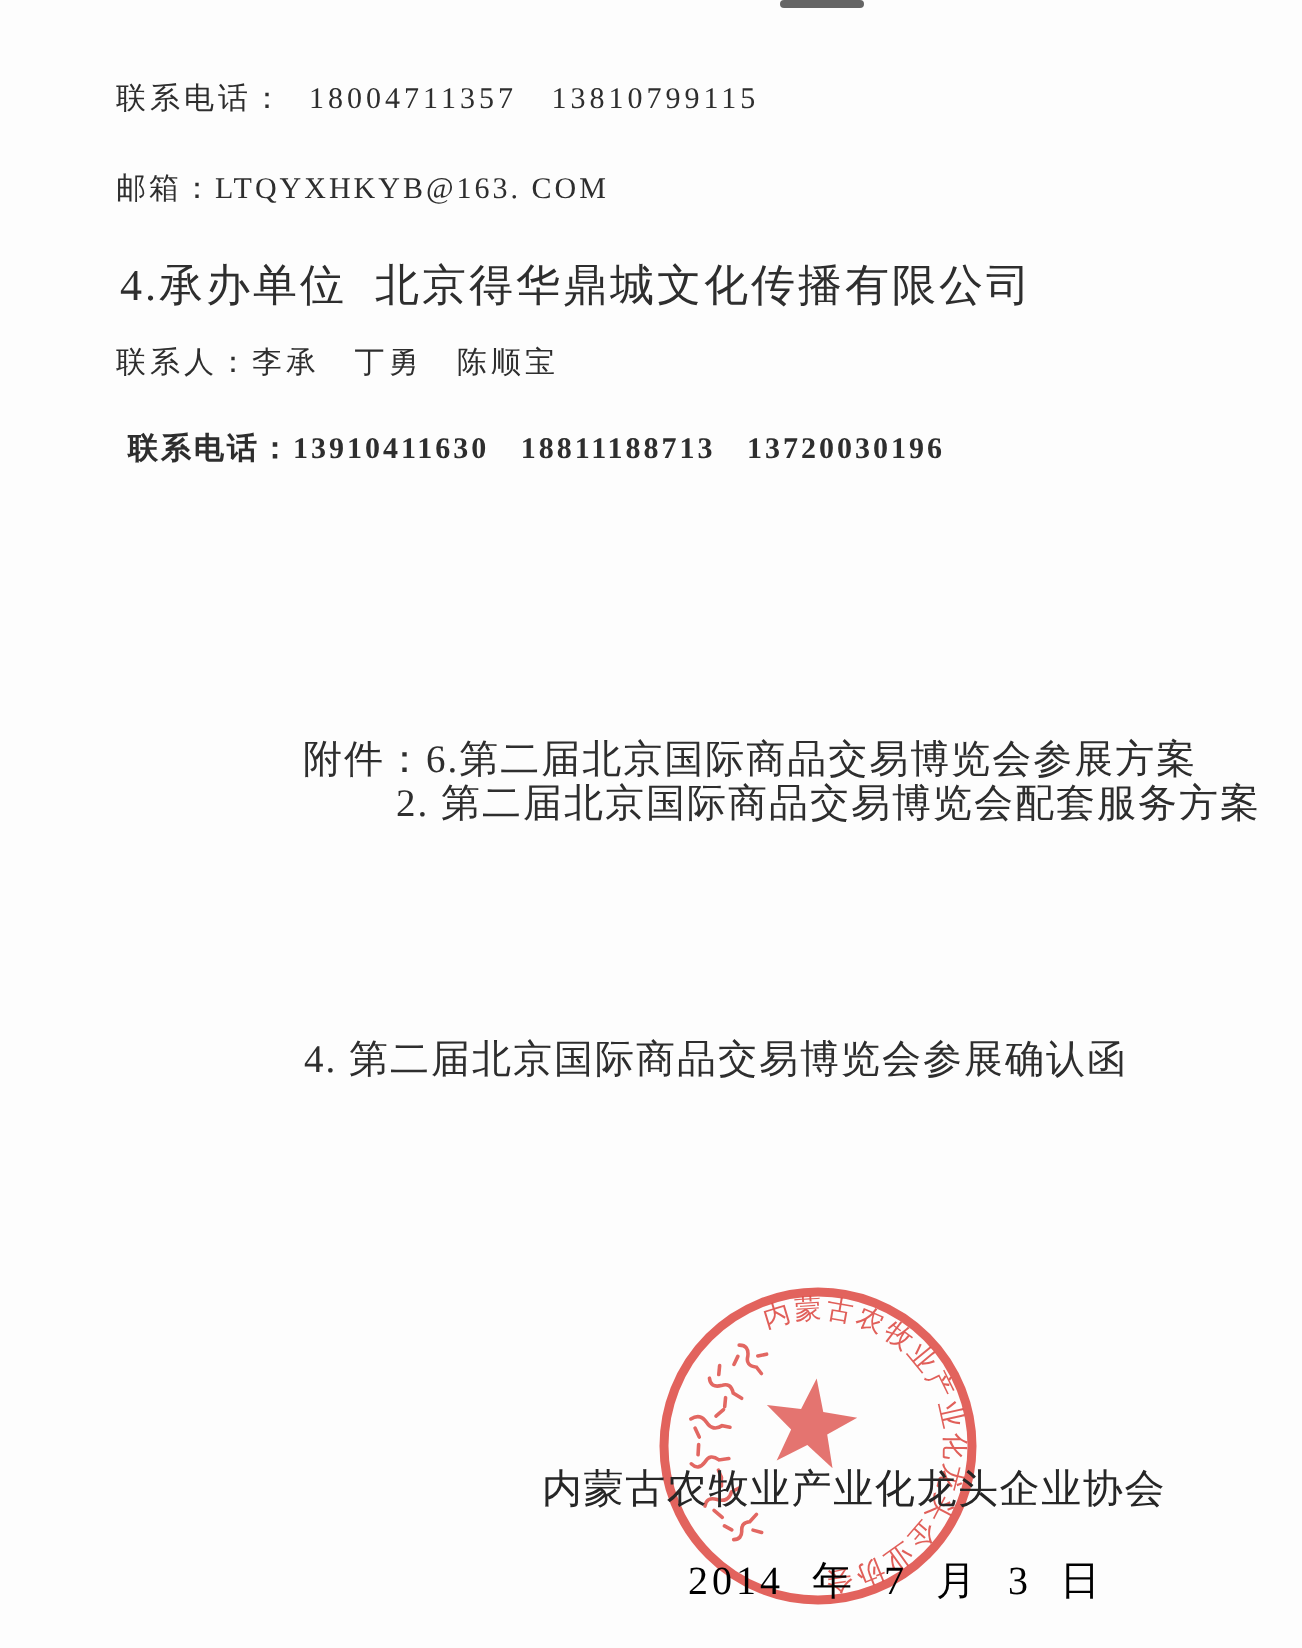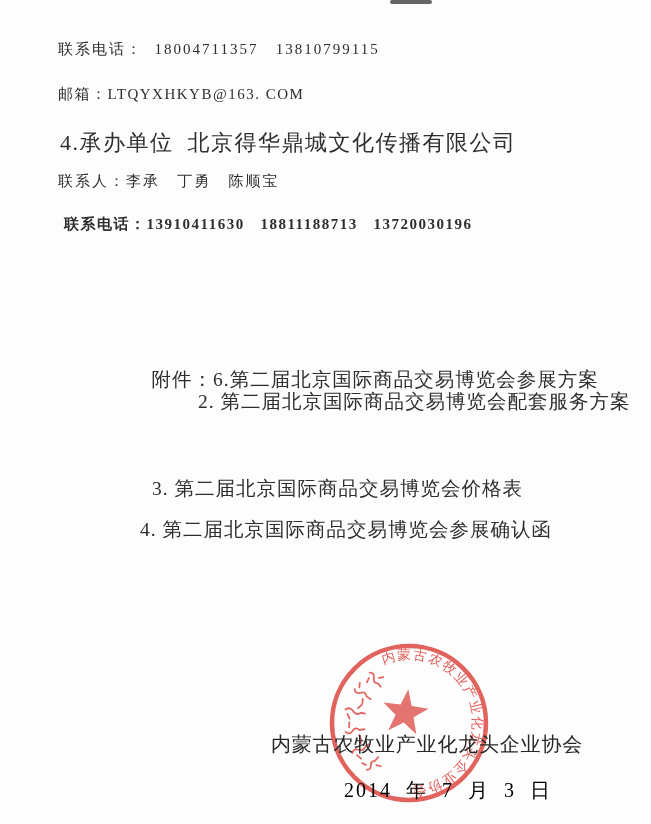--- a/index.html
+++ b/index.html
@@ -15,21 +15,21 @@
   .l-phone1{top:40px;left:58px;}
   .l-email1{top:85px;left:58px;letter-spacing:1.5px;}
   .l-organizer{top:128px;left:60px;font-size:22px;letter-spacing:1.5px;}
   .l-contacts{top:172px;left:58px;}
   .l-phone2{top:215px;left:64px;letter-spacing:1.5px;font-weight:bold;}
   .l-email2{top:257px;left:58px;letter-spacing:2.5px;}
   .att{position:absolute;white-space:pre;font-size:19.5px;letter-spacing:1px;}
   .l-att1{top:344px;left:96px;}
   .l-att2{top:388px;left:154px;margin-left:44px;}
   .l-att3{top:475px;left:152px;}
-  .l-att4{top:516px;left:140px;text-align:right;}
+  .l-att4{top:516px;left:152px;text-align:right;}
   .att-label{letter-spacing:1px;padding-left:32px;}
   .sig-org{
     position:absolute;top:731px;left:271px;
     font-size:20px;letter-spacing:0.8px;white-space:pre;
     z-index:3;color:#262626;
   }
   .sig-date{
     position:absolute;top:777px;left:344px;
     font-size:20px;letter-spacing:2px;word-spacing:7px;white-space:pre;
     z-index:3;color:#000000;
@@ -60,21 +60,20 @@
 
   <div class="line l-phone2">联系电话：13910411630   18811188713   13720030196</div>
 
 
   <div class="att l-att1">
     <span class="att-label">附件：</span><span>6.第二届北京国际商品交易博览会参展方案</span>
   </div>
 
   <div class="att l-att2">2. 第二届北京国际商品交易博览会配套服务方案</div>
 
-  <div class="att l-att3">3. 第二届北京国际商品交易博览会价格表</div>
 
   <div class="att l-att4">4. 第二届北京国际商品交易博览会参展确认函</div>
 
   <svg class="seal" viewBox="0 0 172 172" xmlns="http://www.w3.org/2000/svg">
     <g stroke="#dd3f38" fill="none" opacity="0.88">
       <circle cx="86" cy="86" r="77" stroke-width="4.5"></circle>
     </g>
 
     <polygon points="82,52 87.6,68.2 104.8,68.6 91.1,79 96.1,95.4 82,85.6 67.9,95.4 72.9,79 59.2,68.6 76.4,68.2" fill="#dd3f38" fill-opacity="0.78" transform="rotate(8 82 76)"></polygon>
 

